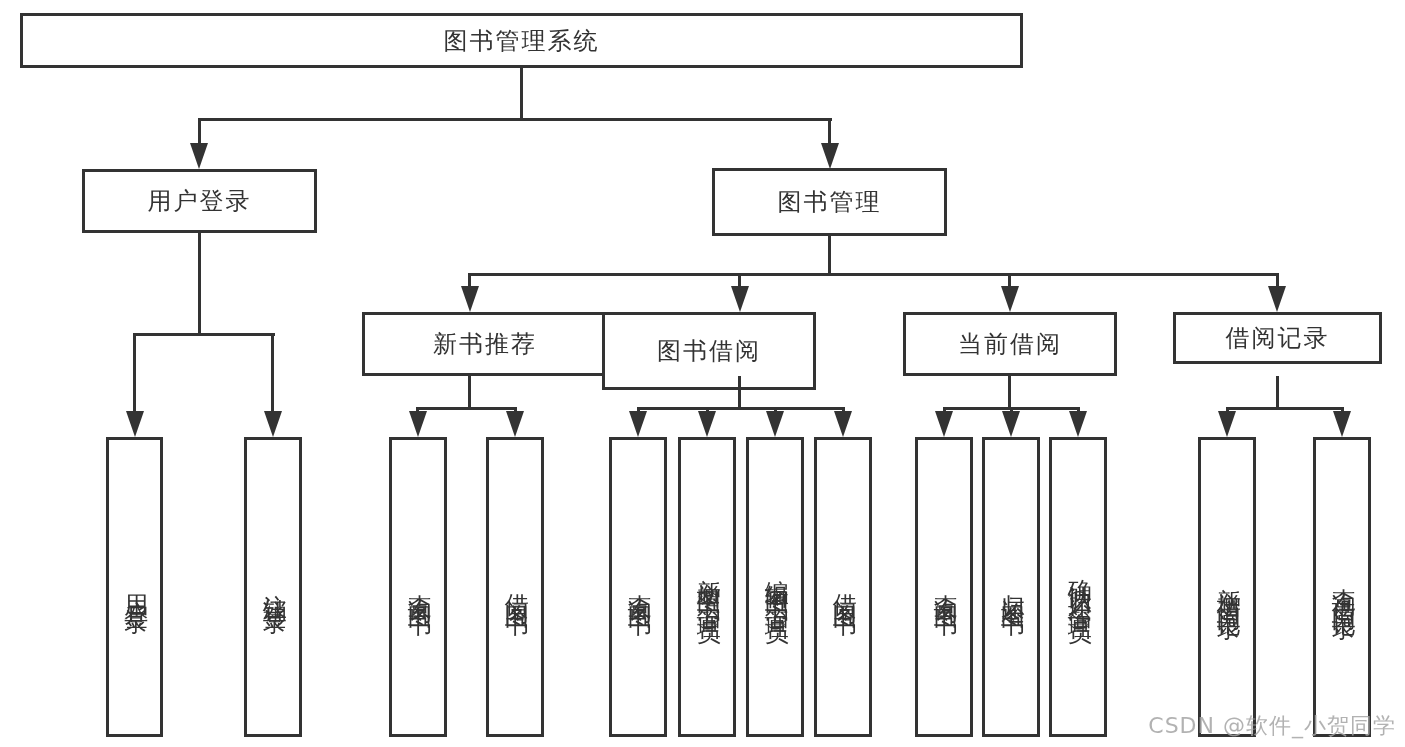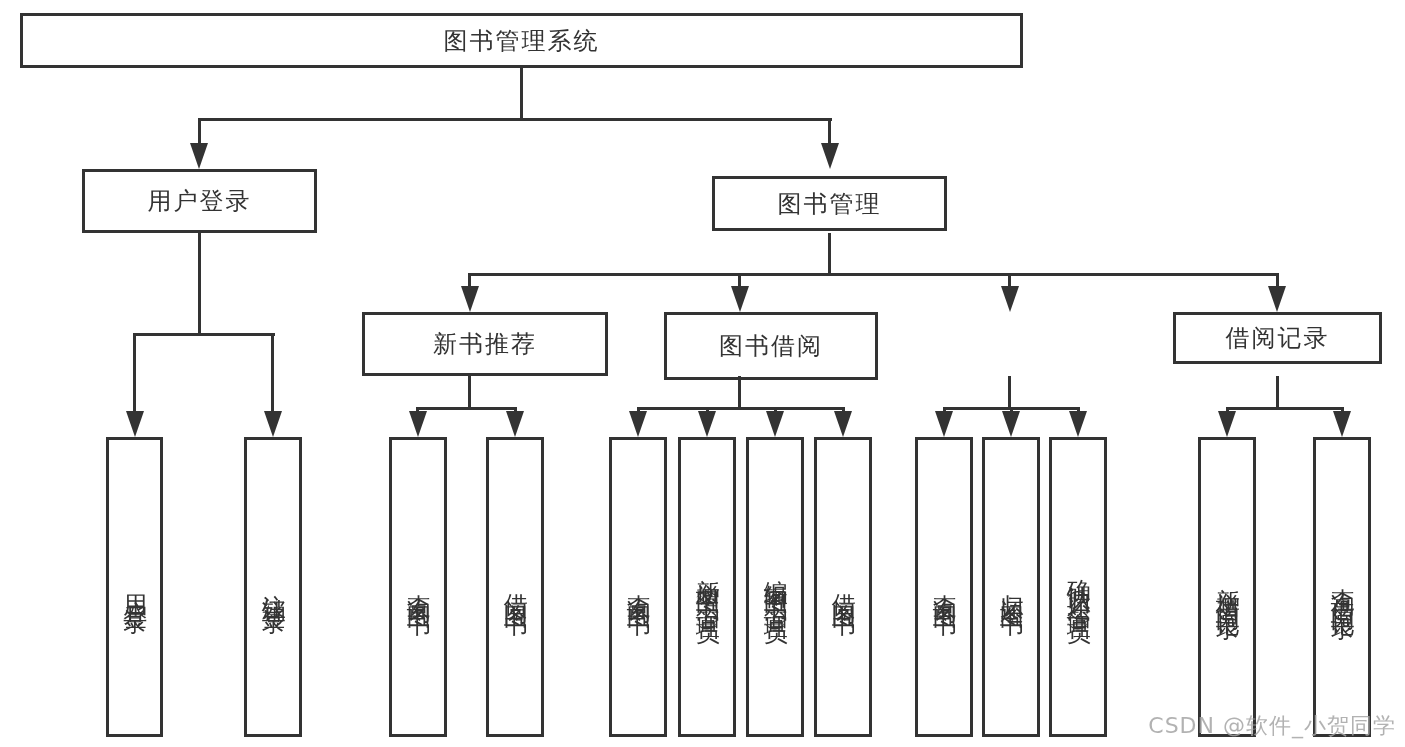--- a/index.html
+++ b/index.html
@@ -5,21 +5,21 @@
   html,body { margin:0; padding:0; background:#ffffff; }
   #canvas {
     position:relative; width:1405px; height:747px; background:#ffffff;
     font-family:"DejaVu Sans","Liberation Sans",sans-serif; overflow:hidden;
   }
   .box {
     position:absolute; box-sizing:border-box; background:#ffffff;
     border:3px solid #333333; display:flex; align-items:center; justify-content:center;
     color:#333333;
   }
-  .box .lbl { font-size:24px; letter-spacing:2px; white-space:nowrap; }
+  .box .lbl { font-size:24px; letter-spacing:2px; white-space:nowrap;font-family:Liberation Mono, monospace; }
   .leaf .lbl {
     writing-mode:vertical-rl; text-orientation:mixed;
     font-size:24px; letter-spacing:6px; line-height:1.15; white-space:nowrap;
   }
   .vl { position:absolute; width:3px; background:#333333; }
   .hl { position:absolute; height:3px; background:#333333; }
   .ah {
     position:absolute; width:0; height:0;
     border-left:9px solid transparent; border-right:9px solid transparent;
     border-top:26px solid #333333;
@@ -41,21 +41,21 @@
   <div class="vl" style="left:520px;top:68px;height:50px"></div>
   <div class="hl" style="left:198px;top:118px;width:634px"></div>
   <div class="vl" style="left:198px;top:118px;height:26px"></div>
   <div class="ah" style="left:190px;top:143px"></div>
   <div class="vl" style="left:828px;top:118px;height:26px"></div>
   <div class="ah" style="left:821px;top:143px"></div>
 
   <div class="box" style="left:82px;top:169px;width:235px;height:64px">
     <span class="lbl">用户登录</span>
   </div>
-  <div class="box" style="left:712px;top:176px;width:235px;height:55px">
+  <div class="box" style="left:712px;top:168px;width:235px;height:68px">
     <span class="lbl">图书管理</span>
   </div>
 
   <div class="vl" style="left:198px;top:233px;height:100px"></div>
   <div class="hl" style="left:133px;top:333px;width:142px"></div>
   <div class="vl" style="left:133px;top:333px;height:80px"></div>
   <div class="ah" style="left:126px;top:411px"></div>
   <div class="vl" style="left:271px;top:333px;height:80px"></div>
   <div class="ah" style="left:264px;top:411px"></div>
 
@@ -66,22 +66,25 @@
   <div class="vl" style="left:738px;top:273px;height:14px"></div>
   <div class="ah" style="left:731px;top:286px"></div>
   <div class="vl" style="left:1008px;top:273px;height:14px"></div>
   <div class="ah" style="left:1001px;top:286px"></div>
   <div class="vl" style="left:1276px;top:273px;height:14px"></div>
   <div class="ah" style="left:1268px;top:286px"></div>
 
   <div class="box" style="left:362px;top:312px;width:246px;height:64px">
     <span class="lbl">新书推荐</span>
   </div>
-  <div class="box" style="left:664px;top:312px;width:214px;height:68px">
+  <div class="box" style="left:602px;top:312px;width:214px;height:78px">
     <span class="lbl">图书借阅</span>
+  </div>
+  <div class="box" style="left:903px;top:312px;width:214px;height:64px">
+    <span class="lbl">当前借阅</span>
   </div>
   <div class="box" style="left:1173px;top:312px;width:209px;height:52px">
     <span class="lbl">借阅记录</span>
   </div>
 
   <div class="vl" style="left:468px;top:376px;height:31px"></div>
   <div class="hl" style="left:417px;top:407px;width:100px"></div>
   <div class="vl" style="left:416px;top:407px;height:8px"></div>
   <div class="ah" style="left:409px;top:411px"></div>
   <div class="vl" style="left:514px;top:407px;height:8px"></div>

